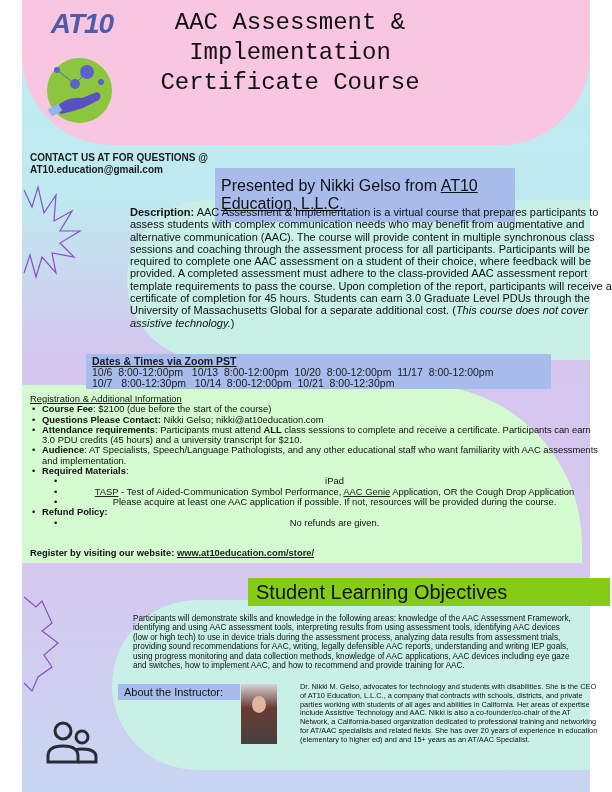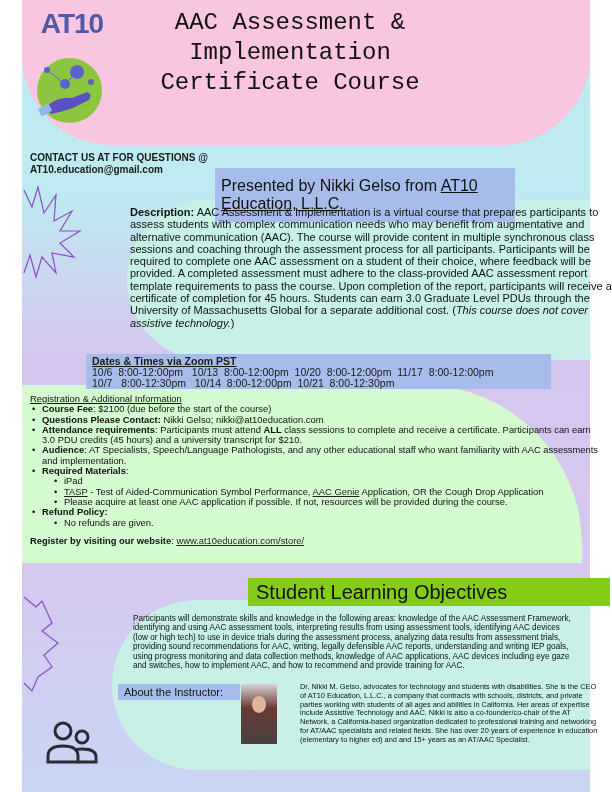--- a/index.html
+++ b/index.html
@@ -21,21 +21,21 @@
   }
   .green-blob {
     position: absolute; left: 0; top: 385px; width: 560px; height: 178px;
     background: #d4fad0; border-radius: 0 160px 0 0;
   }
   .mint-blob-bottom {
     position: absolute; left: 90px; top: 600px; width: 478px; height: 170px;
     background: #c8f0e6; border-radius: 110px 0 0 110px;
   }
 
-  .logo { position: absolute; left: 32px; top: 8px; width: 80px; height: 130px; }
+  .logo { position: absolute; left: 42px; top: 8px; width: 80px; height: 130px; font-style: italic; }
   .logo-text { font-family: "Liberation Sans", sans-serif; font-weight: bold; font-size: 28px; color: #4f5aa8; letter-spacing: -1px; text-align: center; width: 80px; }
   .logo-circle { position: absolute; left: 5px; top: 50px; width: 65px; height: 65px; border-radius: 50%; background: #8cc63f; }
 
   .title {
     position: absolute; left: 140px; top: 8px; width: 300px;
     font-family: "Liberation Mono", monospace; font-size: 24px; line-height: 30px;
     text-align: center; color: #111;
   }
 
   .contact {
@@ -65,23 +65,23 @@
   .dates-row { white-space: pre; }
 
   .reg {
     position: absolute; left: 30px; top: 394px; width: 575px;
     font-size: 9.4px; line-height: 10.3px; color: #111;
   }
   .reg-title { font-weight: normal; text-decoration: underline; }
   .reg ul { list-style: none; }
   .reg li { position: relative; padding-left: 12px; }
   .reg li::before { content: "\2022"; position: absolute; left: 2px; }
-  .reg ul ul li { padding-left: 22px; }
+  .reg ul ul li { padding-left: 22px; text-align: center; }
   .reg ul ul li::before { left: 12px; }
-  .reg-register { margin-top: 8px; }
+  .reg-register { margin-top: 20px; font-weight: bold; }
   .link { text-decoration: underline; color: #222; }
 
   .slo-title {
     position: absolute; left: 248px; top: 578px; width: 362px;
     background: #84cc16; padding: 1px 8px;
     font-size: 20px; line-height: 26px; color: #111;
   }
   .slo-text {
     position: absolute; left: 133px; top: 614px; width: 440px;
     font-size: 8.2px; line-height: 9.4px; color: #111;

